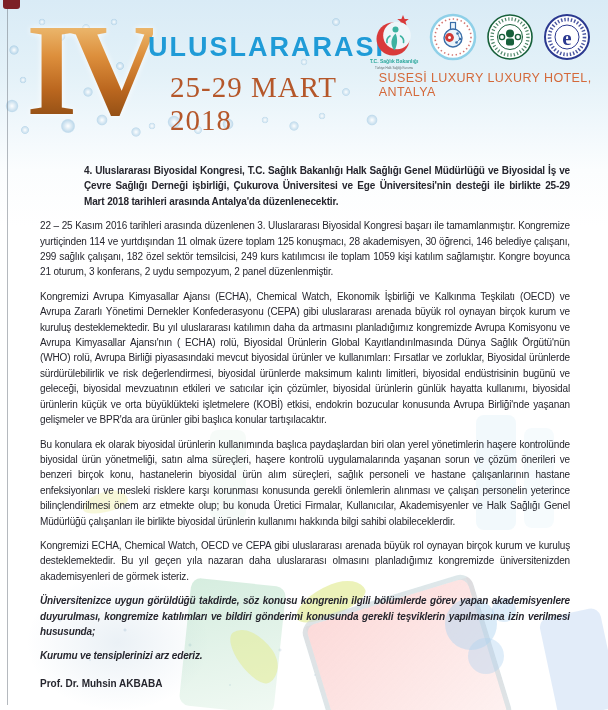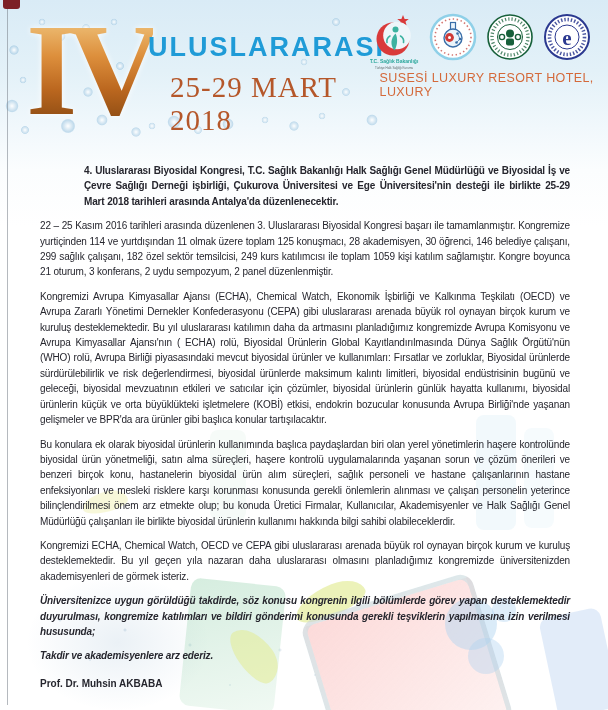--- a/index.html
+++ b/index.html
@@ -116,21 +116,21 @@
   <div class="wm wm-leaf2"></div>
   <div class="wm wm-bottle-blue"></div>
 
   <div class="header">
     <div class="droplets"></div>
     <div class="numeral">IV</div>
     <div class="htext">
       <div class="hline1">ULUSLARARASI</div>
       <div class="hdate-row">
         <span class="hdate">25-29 MART 2018</span>
-        <span class="hvenue">SUSESİ LUXURY RESORT HOTEL, LUXURY</span>
+        <span class="hvenue">SUSESİ LUXURY LUXURY HOTEL, ANTALYA</span>
       </div>
     </div>
 
     <div class="logos">
 
       <svg width="50" height="66" viewBox="0 0 50 66">
         <polygon points="33,2 34.6,6 38.8,6 35.5,8.6 36.6,12.6 33,10.2 29.4,12.6 30.5,8.6 27.2,6 31.4,6" fill="#d93a3a"></polygon>
         <circle cx="23" cy="26" r="16.5" fill="#d93a3a"></circle>
         <circle cx="27" cy="22.5" r="13.8" fill="#eef6fa"></circle>
         <circle cx="25.5" cy="16.5" r="3" fill="#3cb2a0"></circle>
@@ -178,21 +178,21 @@
 
   <div class="corner-mark"></div>
   <div class="edge-line"></div>
 
   <div class="letter-body">
     <p class="para bold first">4. Uluslararası Biyosidal Kongresi, T.C. Sağlık Bakanlığı Halk Sağlığı Genel Müdürlüğü ve Biyosidal İş ve Çevre Sağlığı Derneği işbirliği, Çukurova Üniversitesi ve Ege Üniversitesi'nin desteği ile birlikte 25-29 Mart 2018 tarihleri arasında Antalya'da düzenlenecektir.</p>
     <p class="para">22 – 25 Kasım 2016 tarihleri arasında düzenlenen 3. Uluslararası Biyosidal Kongresi başarı ile tamamlanmıştır. Kongremize yurtiçinden 114 ve yurtdışından 11 olmak üzere toplam 125 konuşmacı, 28 akademisyen, 30 öğrenci, 146 belediye çalışanı, 299 sağlık çalışanı, 182 özel sektör temsilcisi, 249 kurs katılımcısı ile toplam 1059 kişi katılım sağlamıştır. Kongre boyunca 21 oturum, 3 konferans, 2 uydu sempozyum, 2 panel düzenlenmiştir.</p>
     <p class="para">Kongremizi Avrupa Kimyasallar Ajansı (ECHA), Chemical Watch, Ekonomik İşbirliği ve Kalkınma Teşkilatı (OECD) ve Avrupa Zararlı Yönetimi Dernekler Konfederasyonu (CEPA) gibi uluslararası arenada büyük rol oynayan birçok kurum ve kuruluş desteklemektedir. Bu yıl uluslararası katılımın daha da artmasını planladığımız kongremizde Avrupa Komisyonu ve Avrupa Kimyasallar Ajansı'nın ( ECHA) rolü, Biyosidal Ürünlerin Global Kayıtlandırılmasında Dünya Sağlık Örgütü'nün (WHO) rolü, Avrupa Birliği piyasasındaki mevcut biyosidal ürünler ve kullanımları: Fırsatlar ve zorluklar, Biyosidal ürünlerde sürdürülebilirlik ve risk değerlendirmesi, biyosidal ürünlerde maksimum kalıntı limitleri, biyosidal endüstrisinin bugünü ve geleceği, biyosidal mevzuatının etkileri ve satıcılar için çözümler, biyosidal ürünlerin günlük hayatta kullanımı, biyosidal ürünlerin küçük ve orta büyüklükteki işletmelere (KOBİ) etkisi, endokrin bozucular konusunda Avrupa Birliği'nde yaşanan gelişmeler ve BPR'da ara ürünler gibi başlıca konular tartışılacaktır.</p>
     <p class="para">Bu konulara ek olarak biyosidal ürünlerin kullanımında başlıca paydaşlardan biri olan yerel yönetimlerin haşere kontrolünde biyosidal ürün yönetmeliği, satın alma süreçleri, haşere kontrolü uygulamalarında yaşanan sorun ve çözüm önerileri ve benzeri birçok konu, hastanelerin biyosidal ürün alım süreçleri, sağlık personeli ve hastane çalışanlarının hastane enfeksiyonları ve mesleki risklere karşı korunması konusunda gerekli önlemlerin alınması ve çalışan personelin yeterince bilinçlendirilmesi önem arz etmekte olup; bu konuda Üretici Firmalar, Kullanıcılar, Akademisyenler ve Halk Sağlığı Genel Müdürlüğü çalışanları ile birlikte biyosidal ürünlerin kullanımı hakkında bilgi sahibi olabileceklerdir.</p>
     <p class="para">Kongremizi ECHA, Chemical Watch, OECD ve CEPA gibi uluslararası arenada büyük rol oynayan birçok kurum ve kuruluş desteklemektedir. Bu yıl geçen yıla nazaran daha uluslararası olmasını planladığımız kongremizde üniversitenizden akademisyenleri de görmek isteriz.</p>
-    <p class="para bitalic">Üniversitenizce uygun görüldüğü takdirde, söz konusu kongrenin ilgili bölümlerde görev yapan desteklemektedir duyurulması, kongremize katılımları ve bildiri gönderimi konusunda gerekli teşviklerin yapılmasına izin verilmesi hususunda;</p>
-    <p class="para bitalic">Takdir ve akademisyenlere arz ederiz.</p>
+    <p class="para bitalic">Üniversitenizce uygun görüldüğü takdirde, söz konusu kongrenin ilgili bölümlerde görev yapan akademisyenlere duyurulması, kongremize katılımları ve bildiri gönderimi konusunda gerekli teşviklerin yapılmasına izin verilmesi hususunda;</p>
+    <p class="para bitalic">Kurumu ve tensiplerinizi arz ederiz.</p>
     <div class="signer">
       <div>Prof. Dr. Muhsin AKBABA</div>
 
     </div>
 
   </div>
 </div>
 
 </body></html>

